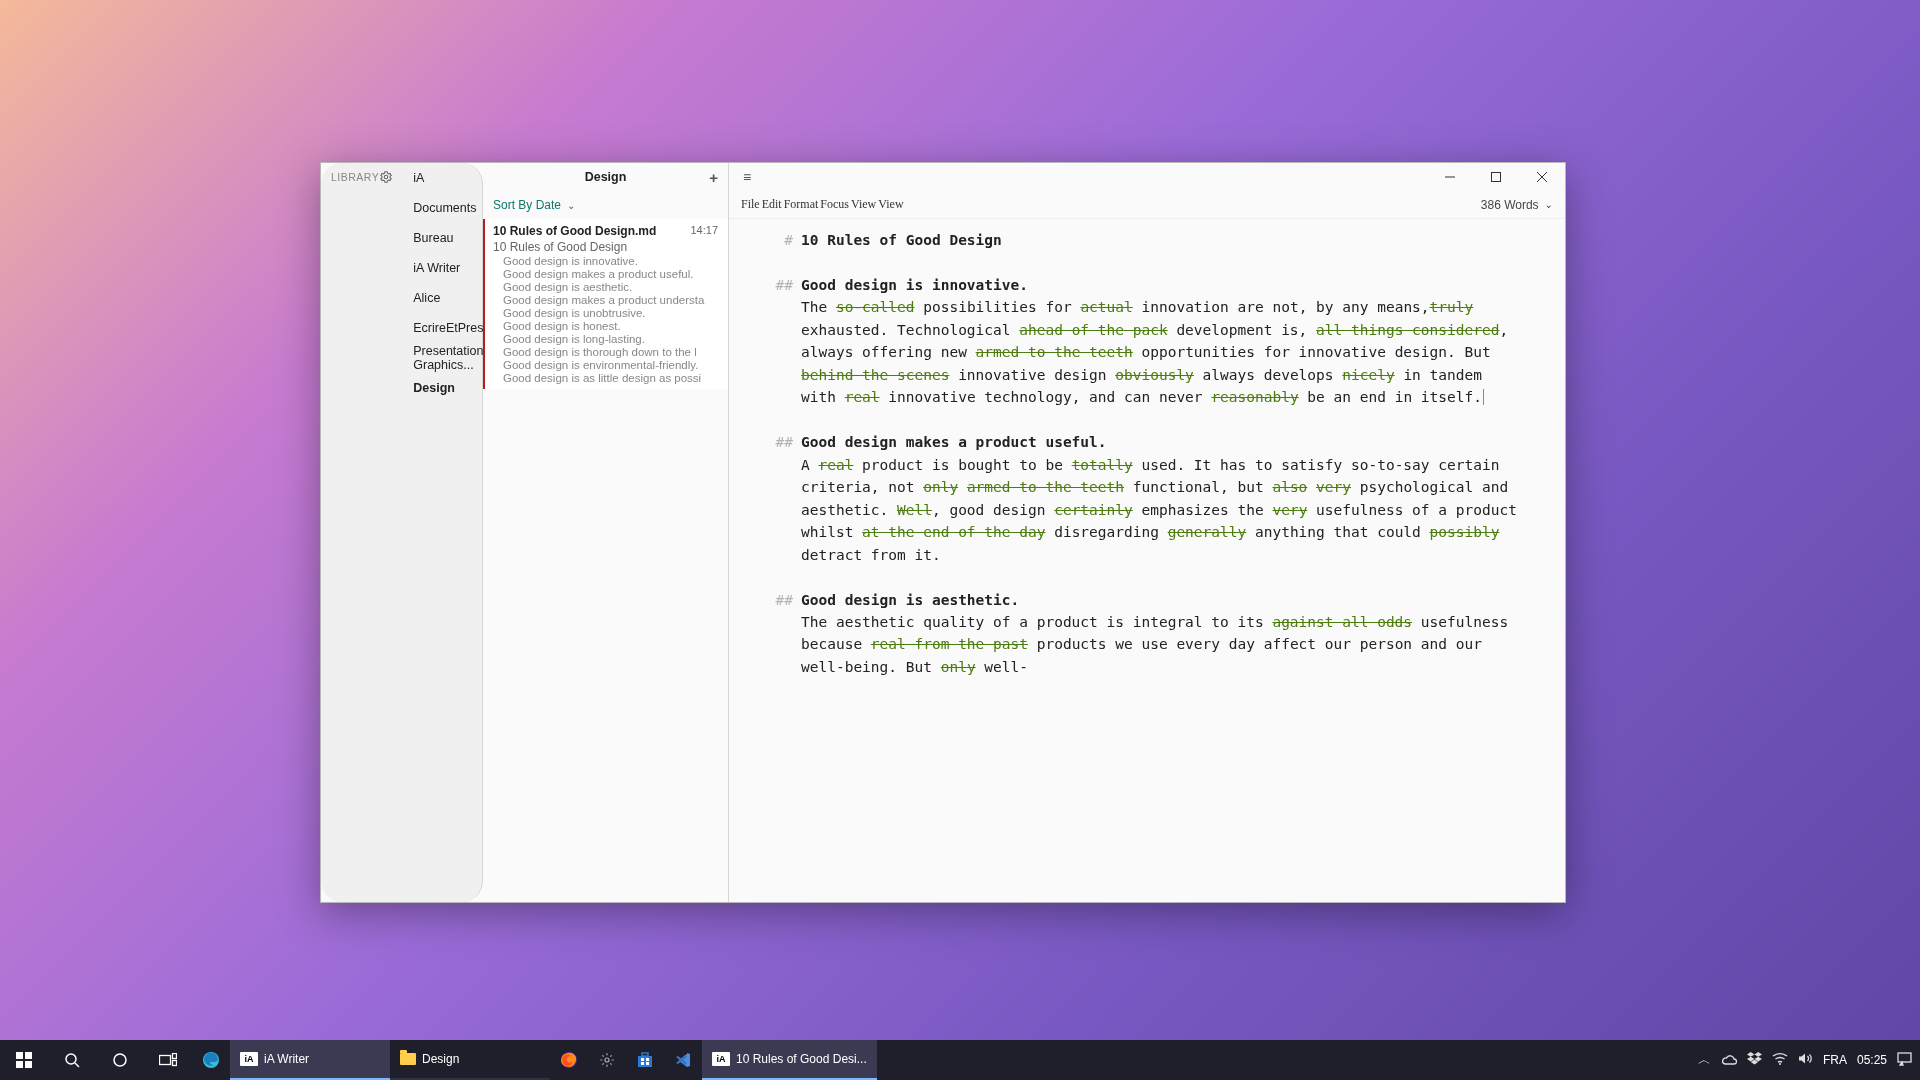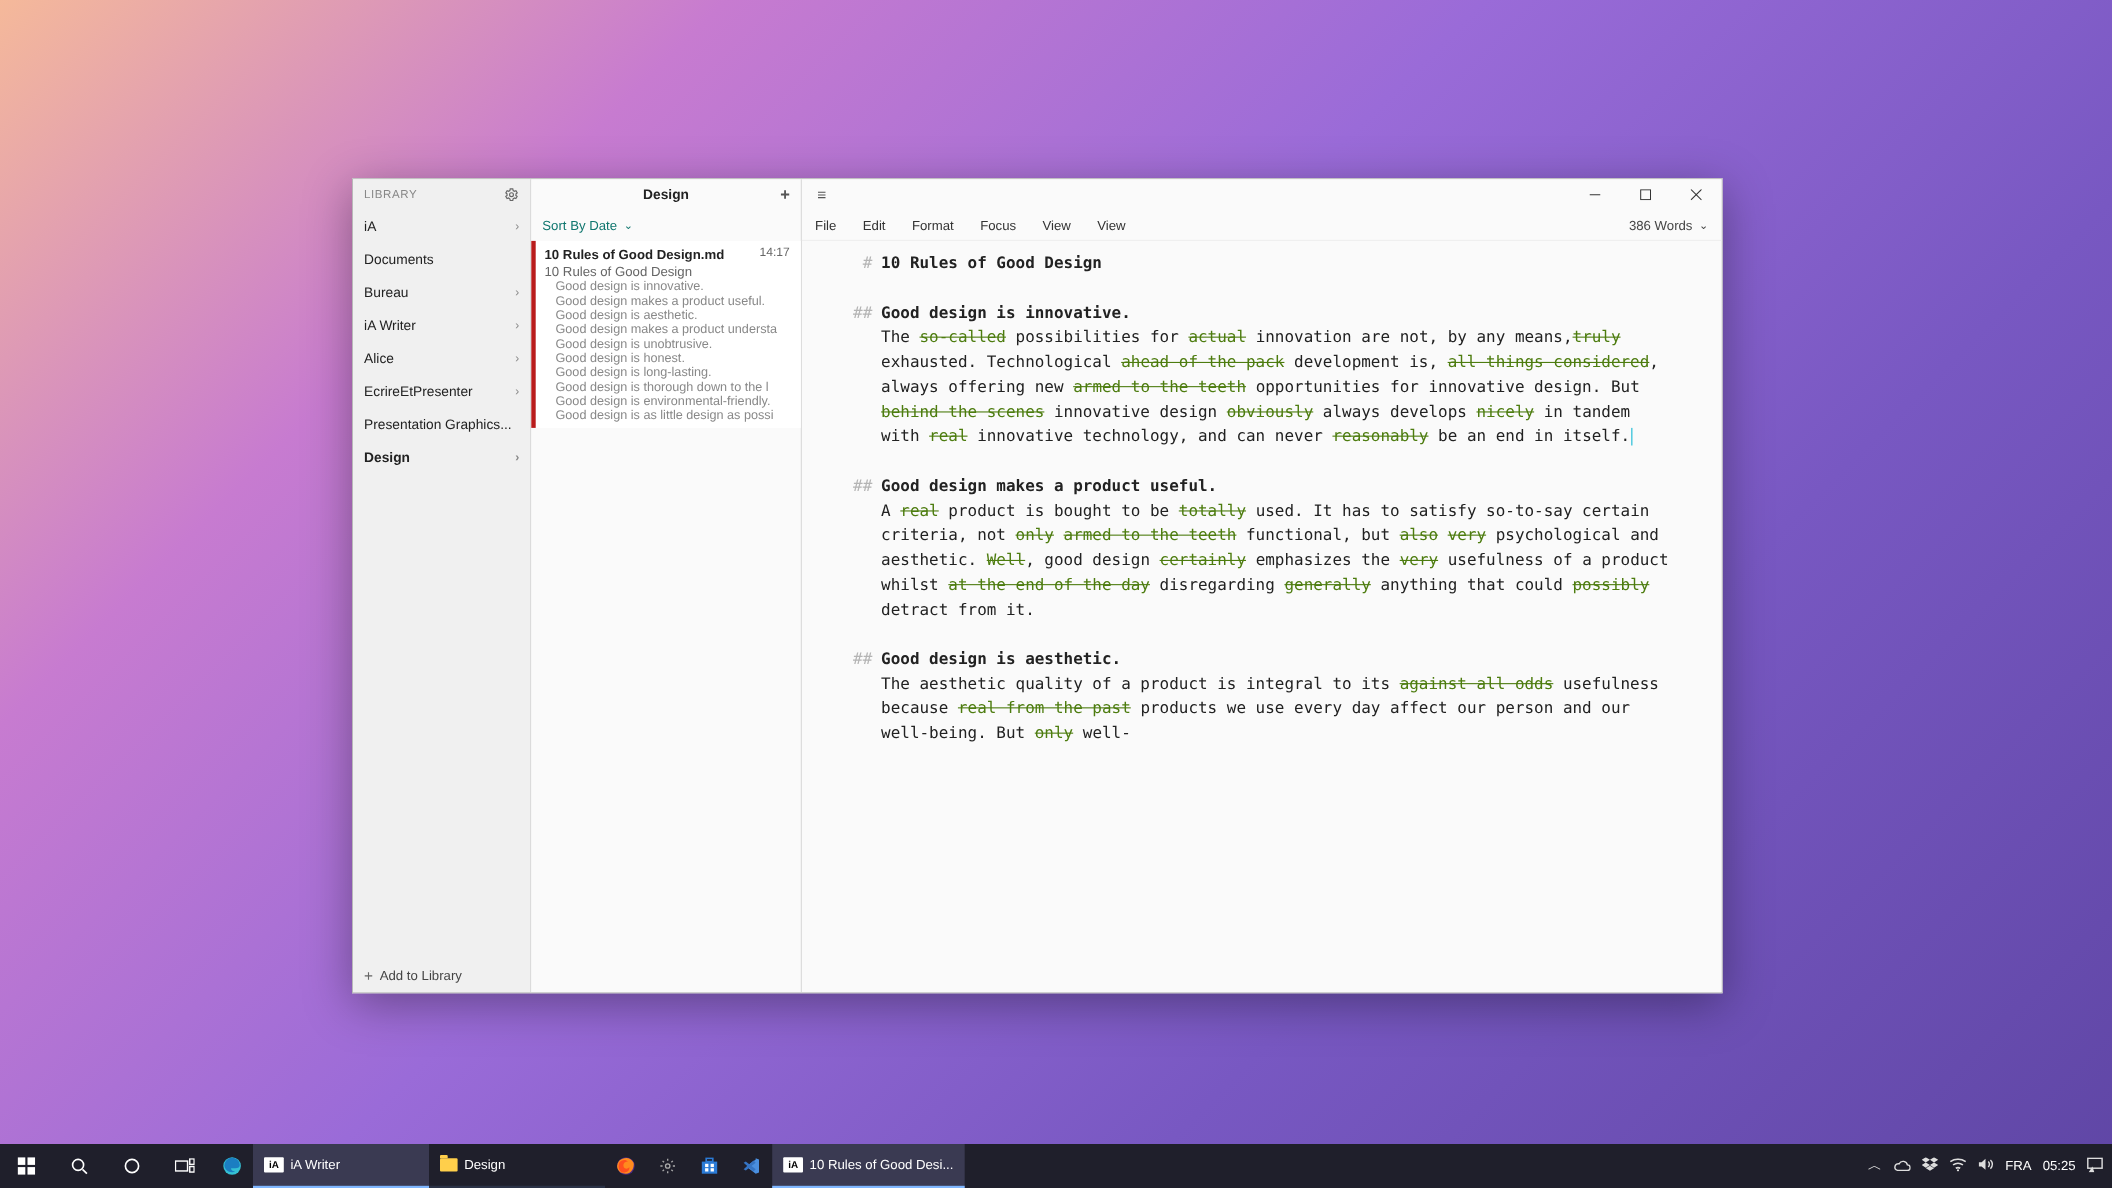--- a/index.html
+++ b/index.html
@@ -18,22 +18,23 @@
     box-shadow: 0 10px 40px rgba(0,0,0,.35);
     display: flex;
     border: 1px solid #b8b8b8;
   }
 
   
   .library {
     width: 162px;
     background: #f0f0f0;
     border-right: 1px solid #d6d6d6;
-    display: flex; flex-direction: column;
+    display: flex; flex-direction: row;
     font-size: 12.5px;
+    border-radius: 21px;
   }
   .library-header {
     height: 28px; display: flex; align-items: center; justify-content: space-between;
     padding: 0 10px; color: #888; font-size: 10.5px; letter-spacing: .5px;
   }
   .gear { width: 14px; height: 14px; display: inline-block; }
   .gear svg { stroke: #666; }
   .lib-list { flex: 1; }
   .lib-item {
     height: 30px; display: flex; align-items: center; justify-content: space-between;
@@ -60,21 +61,21 @@
   }
   .doclist-header .plus-btn {
     position: absolute; right: 10px; color: #555; font-size: 15px; cursor: pointer;
   }
   .sortrow {
     height: 28px; display: flex; align-items: center; padding: 0 10px;
     color: #0f766e; font-size: 12px; gap: 6px;
   }
   .sortrow .chev { font-size: 10px; }
   .docentry {
-    border-left: 4px solid #b91c1c;
+    border-left: 2px solid #b91c1c;
     padding: 5px 10px 5px 8px;
     font-size: 12px;
     background: #fff;
   }
   .docentry .row1 { display: flex; justify-content: space-between; color: #222; font-weight: 600; }
   .docentry .row1 .time { font-weight: 400; color: #666; font-size: 11px; }
   .docentry .subtitle { color: #666; margin-top: 2px; }
   .docentry .preview-line { color: #888; font-size: 11.5px; margin-top: 1px; padding-left: 10px; white-space: nowrap; overflow: hidden; text-overflow: clip; }
 
   
@@ -92,21 +93,21 @@
   .titlebar .title { flex: 1; text-align: center; }
   .winbtns { display: flex; }
   .winbtn { width: 46px; height: 28px; display: flex; align-items: center; justify-content: center; cursor: pointer; color: #333; }
   .winbtn svg line, .winbtn svg rect, .winbtn svg path { stroke: currentColor; }
 
   .menubar {
     height: 28px; display: flex; align-items: center; justify-content: space-between;
     padding: 0 12px; font-size: 12px; color: #333;
     border-bottom: 1px solid #eee;
   }
-  .menus { display: flex; gap: 24px; }
+  .menus { display: flex; gap: 2px; font-family: Liberation Serif, serif; }
   .menus span { cursor: pointer; }
   .wordcount { display: flex; align-items: center; gap: 6px; color: #444; cursor: pointer; }
   .wordcount .chev { font-size: 10px; }
 
   .docbody {
     flex: 1;
     padding: 10px 40px 10px 0;
     overflow: hidden;
     font-family: "Menlo", "Consolas", monospace;
     font-size: 14.5px;

